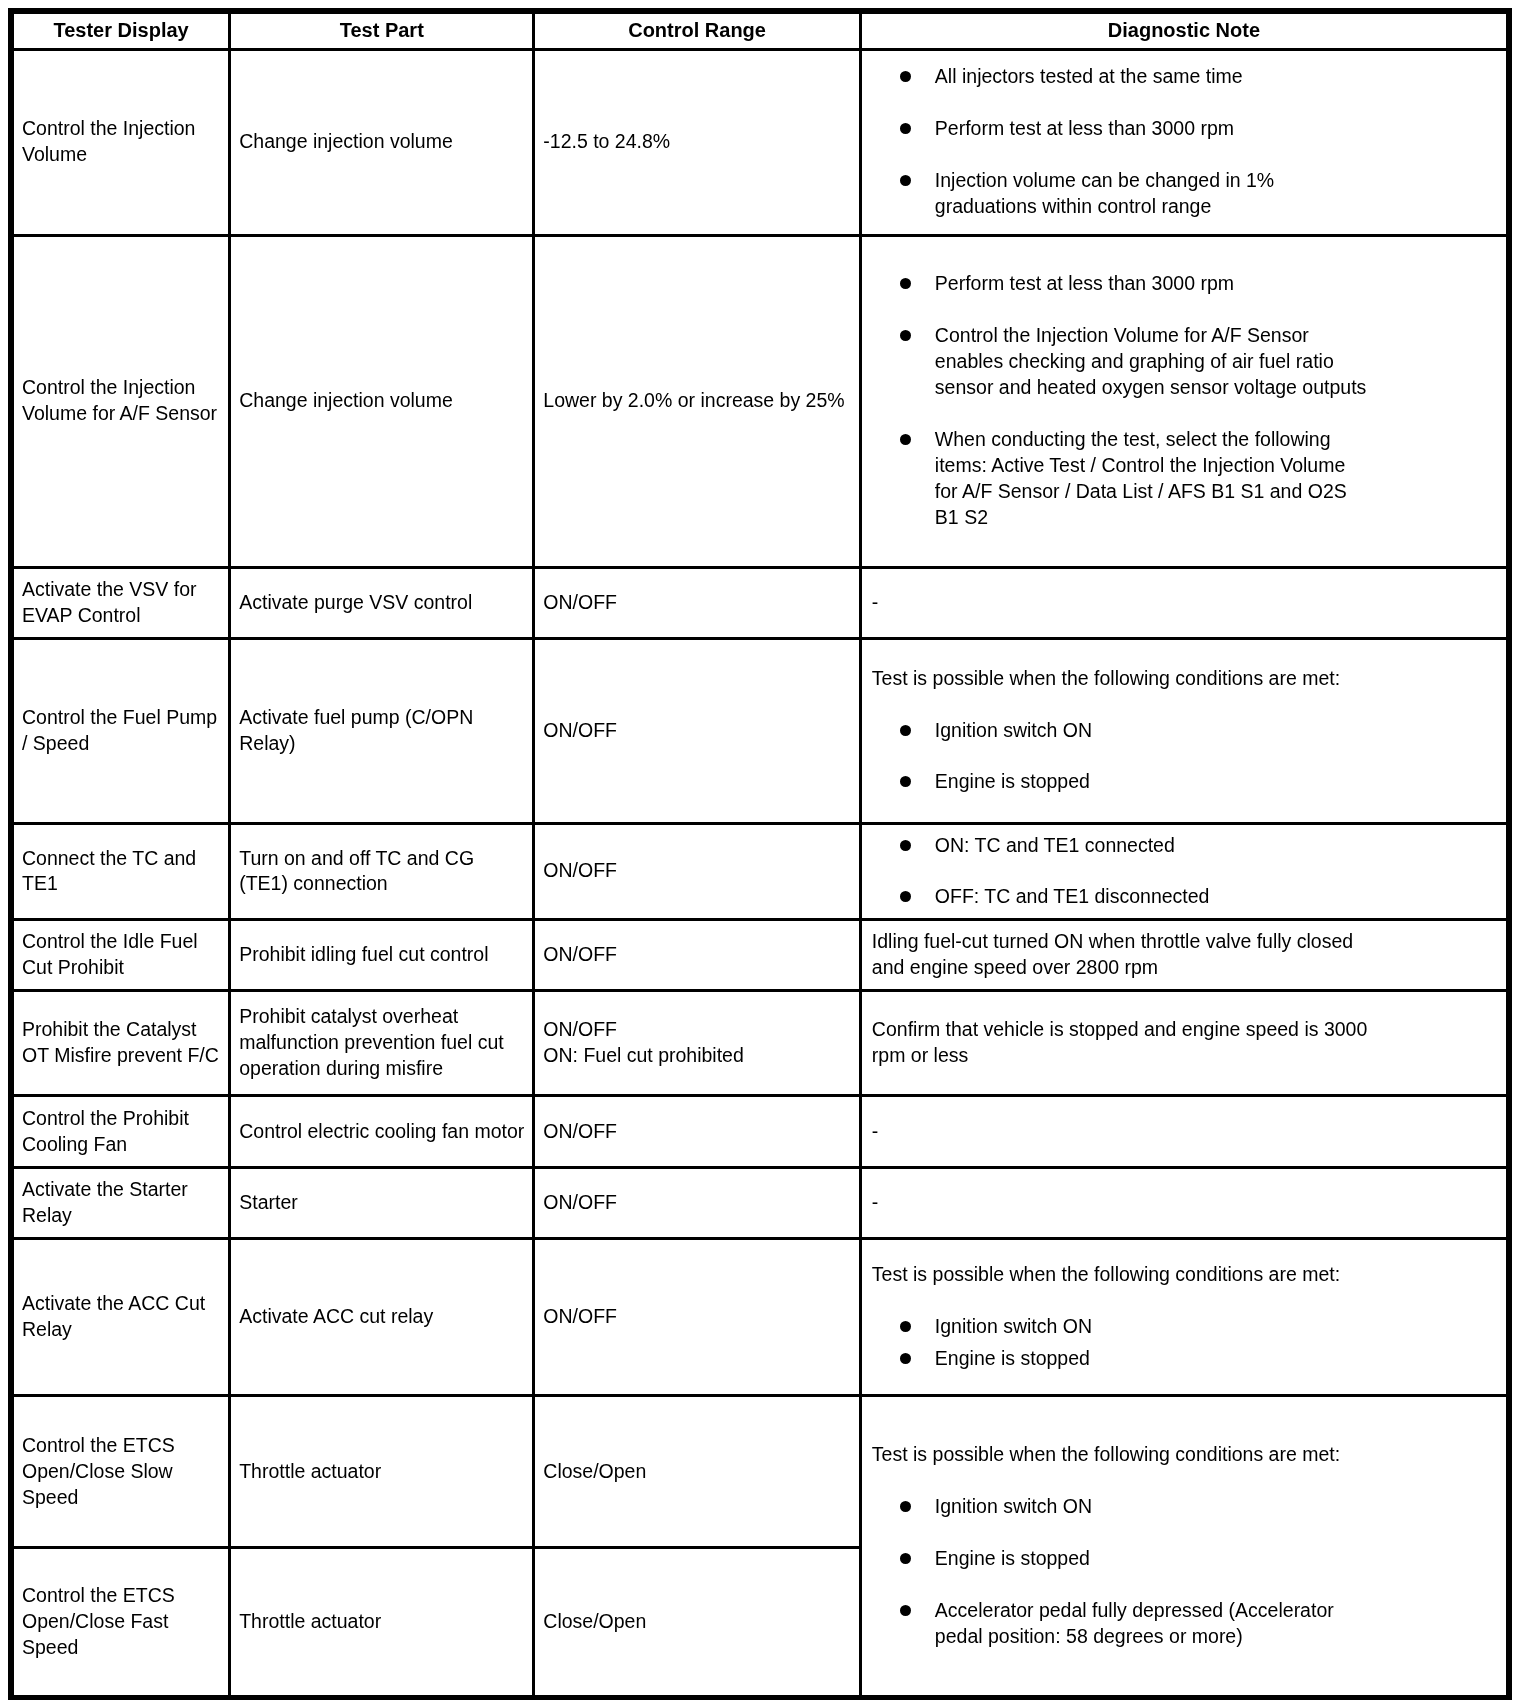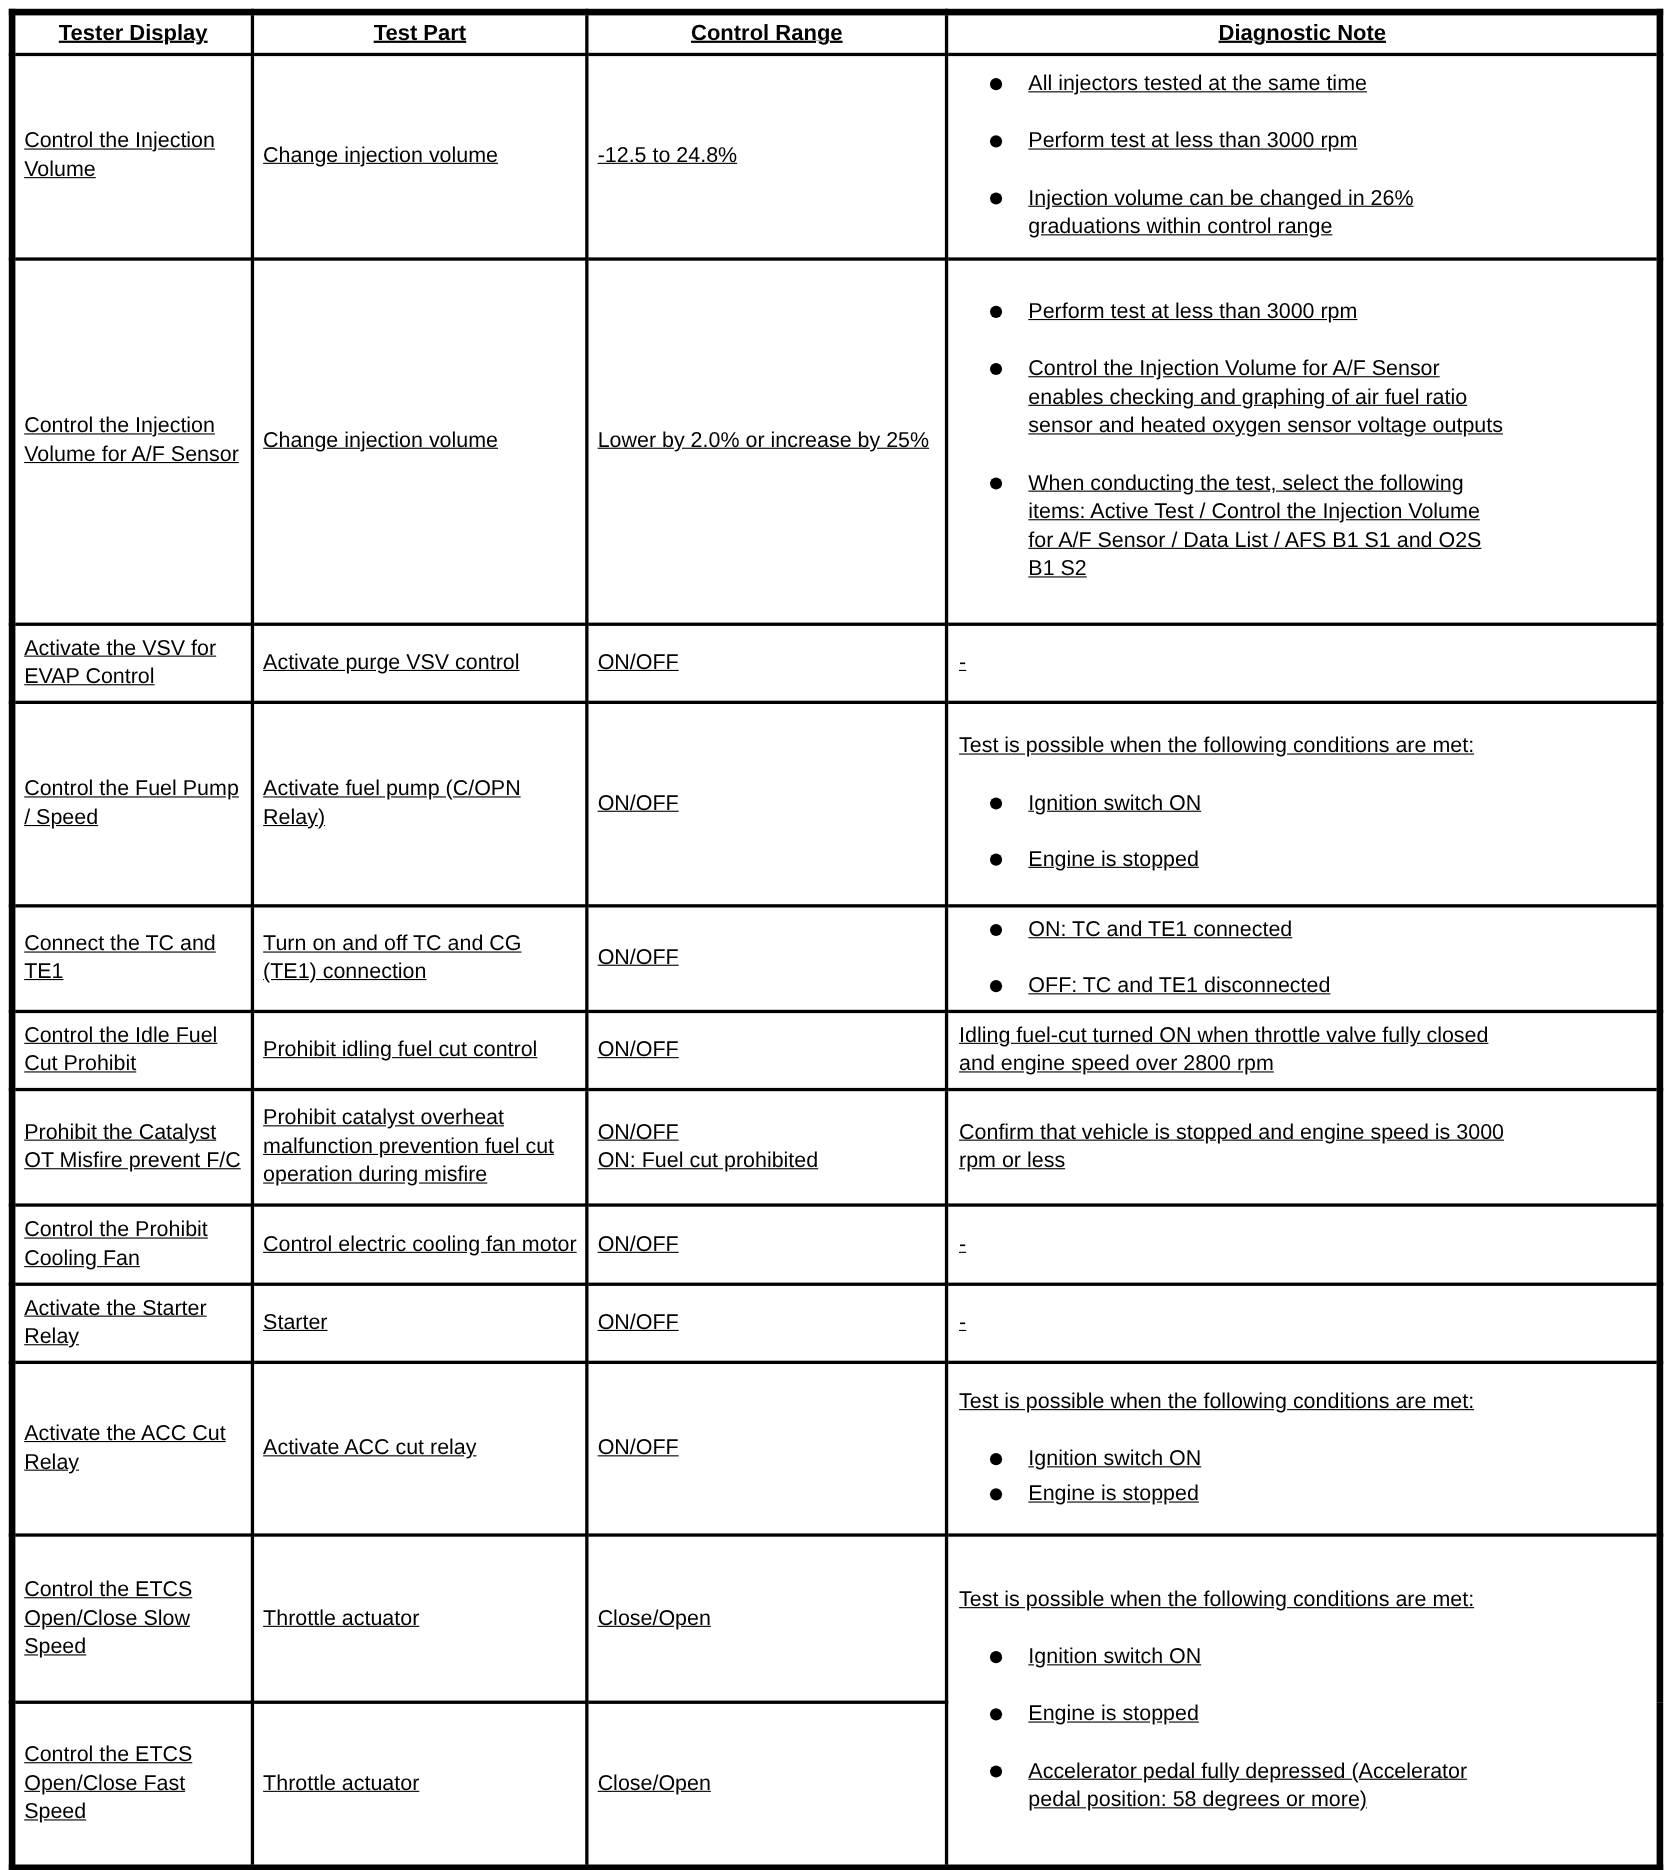--- a/index.html
+++ b/index.html
@@ -7,21 +7,20 @@
   body {
     font-family: "Liberation Sans", sans-serif;
     color: #000000;
     -webkit-font-smoothing: antialiased;
   }
   .page {
     width: 1520px;
     height: 1700px;
     padding: 8px;
     background: #ffffff;
-    text-decoration: underline;
   }
   table.diag {
     width: 100%;
     height: 100%;
     border-collapse: collapse;
     table-layout: fixed;
     border: 6px solid #000;
   }
   col.c1 { width: 14.6%; }
   col.c2 { width: 20.3%; }
@@ -111,21 +110,21 @@
               <div class="bullet">
                 <span class="dot"></span>
                 <span class="bullet-text">All injectors tested at the same time</span>
               </div>
               <div class="bullet">
                 <span class="dot"></span>
                 <span class="bullet-text">Perform test at less than 3000 rpm</span>
               </div>
               <div class="bullet">
                 <span class="dot"></span>
-                <span class="bullet-text">Injection volume can be changed in 26% graduations within control range</span>
+                <span class="bullet-text">Injection volume can be changed in 1% graduations within control range</span>
               </div>
             </div>
           </td>
         </tr>
         <tr>
           <td>Control the Injection Volume for A/F Sensor</td>
           <td>Change injection volume</td>
           <td>
             <div class="cr-line">Lower by 2.0% or increase by 25%</div>
           </td>

